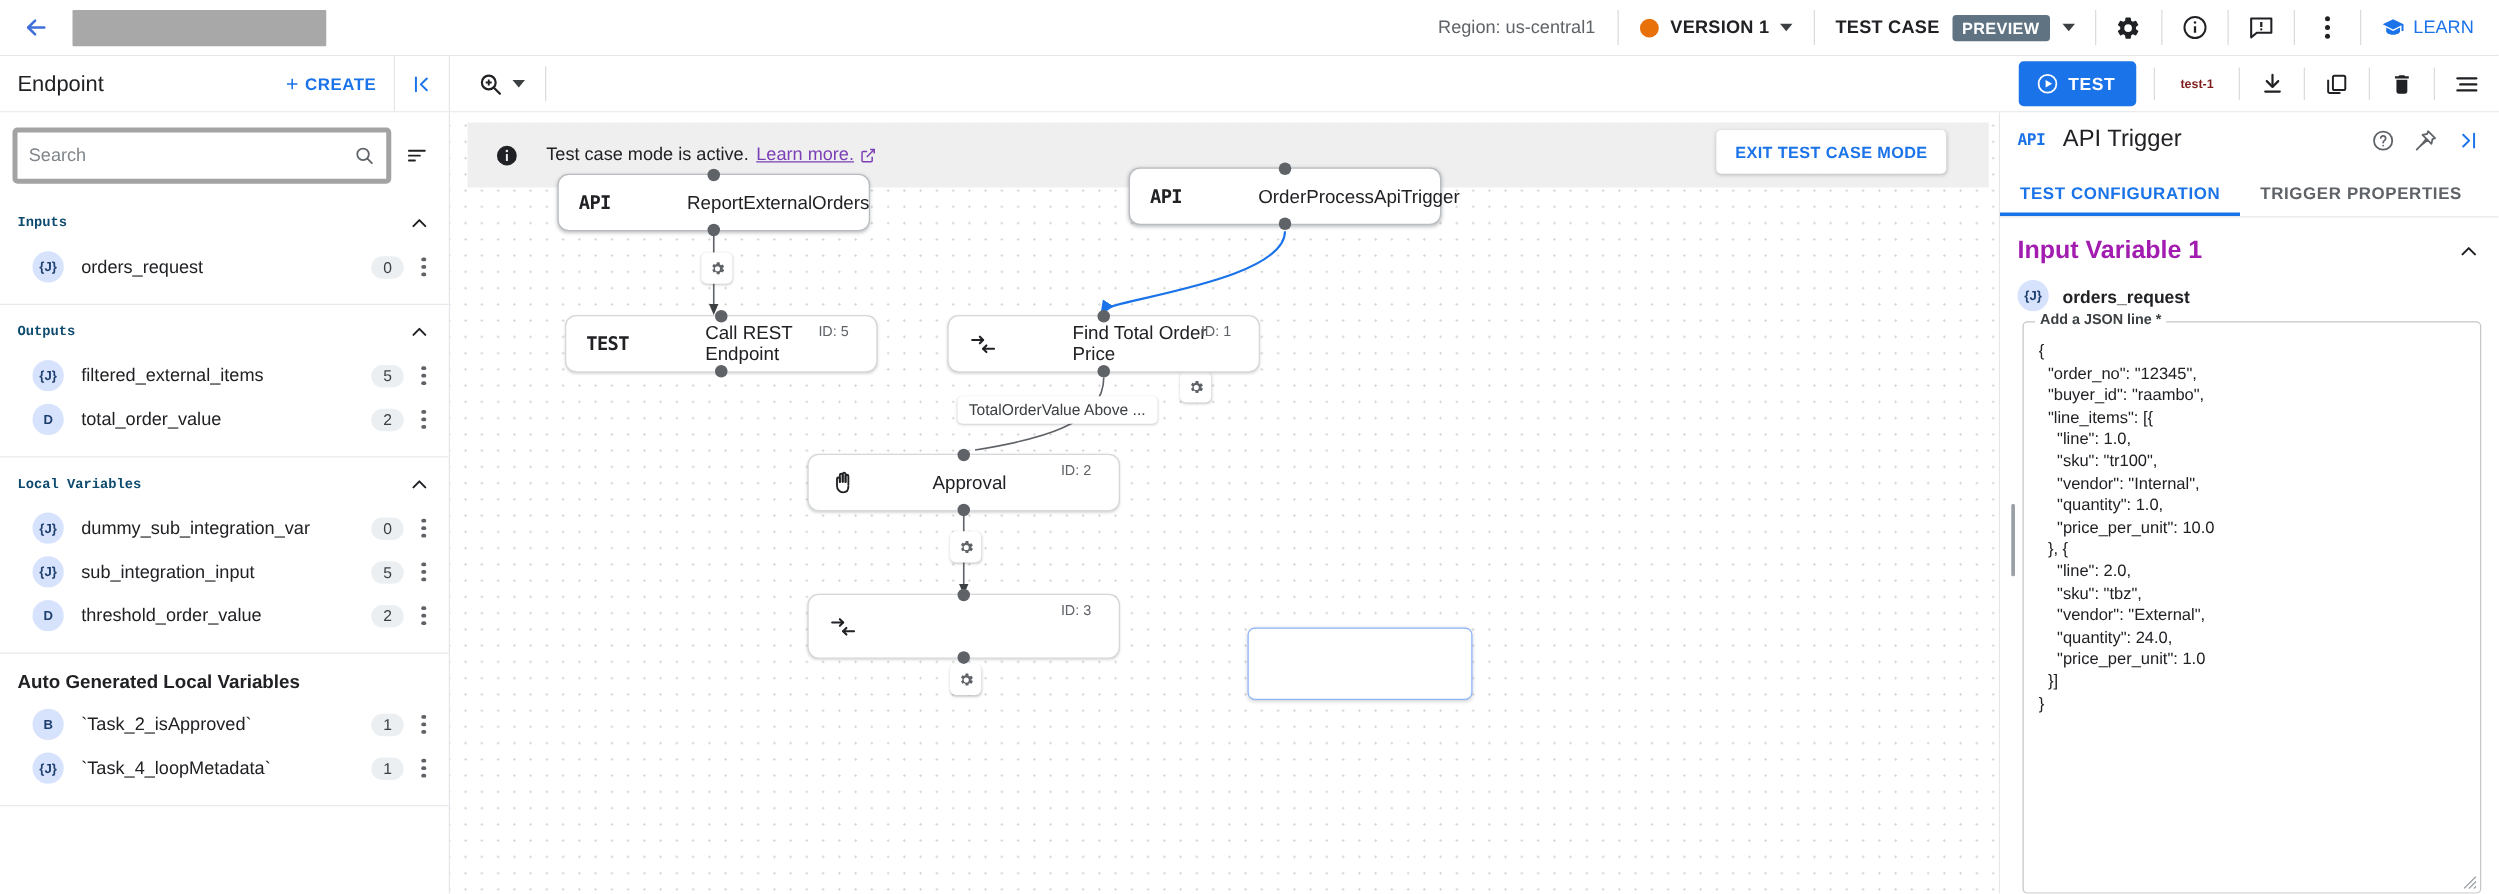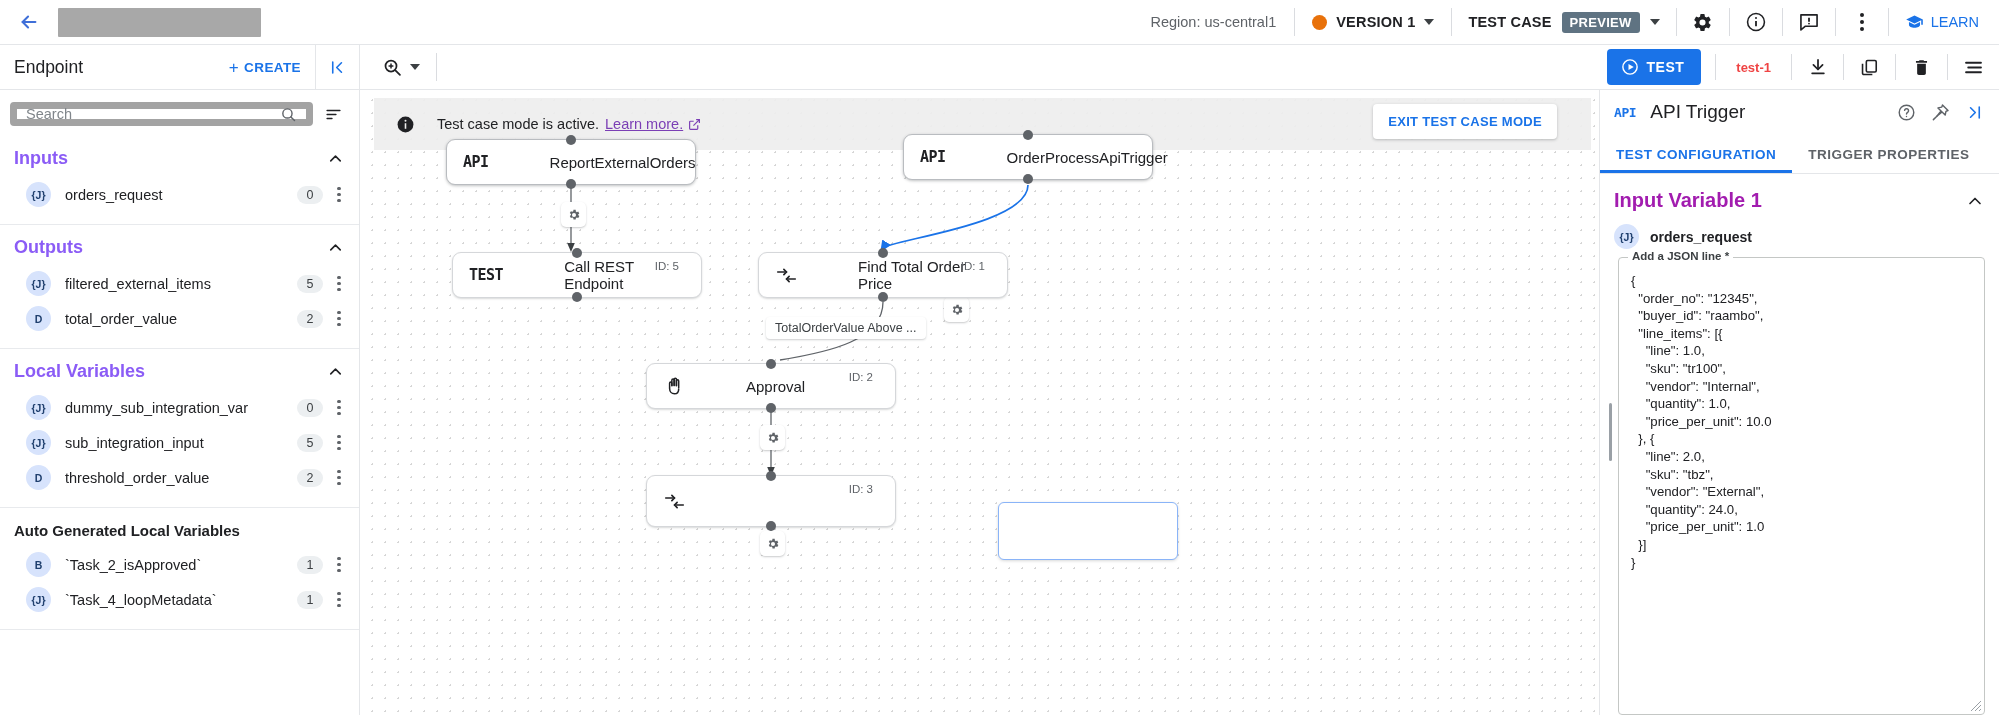--- a/index.html
+++ b/index.html
@@ -35,37 +35,37 @@
   .subbar { height: 45px; min-height:45px; display: flex; align-items: center; border-bottom: 1px solid #e4e6e9; background:#fff; }
   .sb-left { width: 360px; min-width:360px; display:flex; align-items:center; padding-left: 14px; border-right:1px solid #e4e6e9; height:100%; }
   .sb-title { font-size: 17.5px; color:#202124; flex:1; }
   .create-btn { display:flex; align-items:center; gap:5px; color:#1a73e8; font-size:13.5px; font-weight:bold; letter-spacing:.4px; cursor:pointer; padding-right:14px; }
   .plus { font-size:17px; font-weight:normal; line-height:1; }
   .collapse-btn { width:44px; height:100%; display:flex; align-items:center; justify-content:center; color:#1a73e8; cursor:pointer; border-left:1px solid #e4e6e9; }
   .sb-mid { flex:1; display:flex; align-items:center; padding-left:22px; height:100%; }
   .zoom-ctl { display:flex; align-items:center; gap:7px; cursor:pointer; padding-right:16px; }
   .sb-right { display:flex; align-items:center; height:100%; padding-right:0; }
   .test-btn { display:flex; align-items:center; gap:8px; background:#1a73e8; color:#fff; font-size:14px; font-weight:bold; letter-spacing:.5px; padding:9px 17px 9px 14px; border-radius:4px; cursor:pointer; margin-right:14px; }
-  .testname { font-size:13px; font-weight:bold; color:#ef4444; padding:0 20px; white-space:nowrap;text-align:right; }
+  .testname { font-size:10px; font-weight:bold; color:#7f1d1d; padding:0 20px; white-space:nowrap;text-align:right; }
   .sbr-div { width:1px; height:26px; background:#dadce0; }
   .sb-icon { width:51px; height:45px; display:flex; align-items:center; justify-content:center; cursor:pointer; }
 
   
   .body { flex:1; display:flex; min-height:0; }
 
   
   .leftpanel { width:360px; min-width:360px; border-right:1px solid #e4e6e9; background:#fff; display:flex; flex-direction:column; overflow:hidden; }
   .search-row { display:flex; align-items:center; padding:12px 10px 10px 10px; }
-  .search-box { flex:1; height:24px; border:7px solid #a3a3a3; border-radius:4px; display:flex; align-items:center; padding:0 9px; }
+  .search-box { flex:1; height:45px; border:4px solid #a3a3a3; border-radius:4px; display:flex; align-items:center; padding:0 9px; }
   .search-box input { border:0; outline:0; flex:1; font-size:14.5px; color:#202124; font-family:"Liberation Sans",sans-serif; background:transparent; }
   .search-box input::placeholder { color:#80868b; }
   .sort-icon { width:32px; display:flex; align-items:center; justify-content:center; cursor:pointer; margin-left:4px; }
   .var-section { border-bottom:1px solid #e8eaed; padding-bottom:12px; }
   .sec-head { display:flex; align-items:center; padding:12px 14px 8px 14px; cursor:pointer; }
-  .sec-title { flex:1; font-size:18px; font-weight:bold; color:#8b5cf6; }
+  .sec-title { flex:1; font-size:11px; font-weight:bold; color:#0c4a6e;font-family:Liberation Mono, monospace; }
   .var-row { display:flex; align-items:center; padding:5px 10px 5px 26px; cursor:pointer; }
   .var-badge { width:25px; height:25px; border-radius:50%; background:#d7e3fc; color:#1f3f6e; font-size:10.5px; display:flex; align-items:center; justify-content:center; flex-shrink:0; font-weight:600; }
   .var-name { flex:1; font-size:14.5px; color:#202124; margin-left:14px; white-space:nowrap; overflow:hidden; text-overflow:ellipsis; }
   .var-count { background:#eceff1; color:#3c4043; font-size:12.5px; border-radius:11px; padding:2px 9px; margin-right:6px; min-width:26px; text-align:center; }
   .kebab { width:20px; display:flex; flex-direction:column; align-items:center; gap:2.5px; cursor:pointer; }
   .kebab i { width:3.2px; height:3.2px; border-radius:50%; background:#5f6368; display:block; }
   .sec-head-plain { padding:14px 14px 8px 14px; font-size:15px; font-weight:bold; color:#202124; }
 
   
   .canvas { flex:1; position:relative; overflow:hidden; background:#fff;

